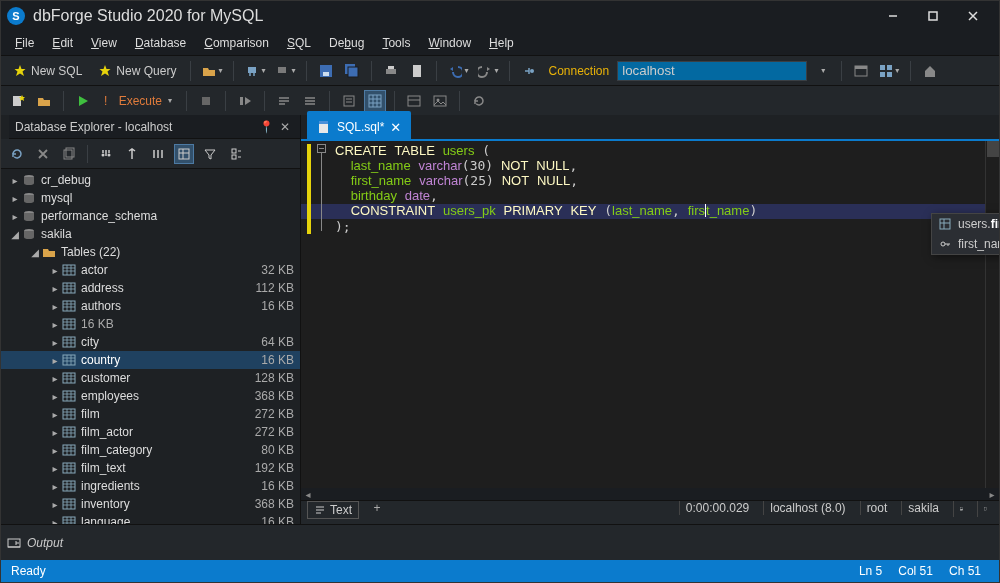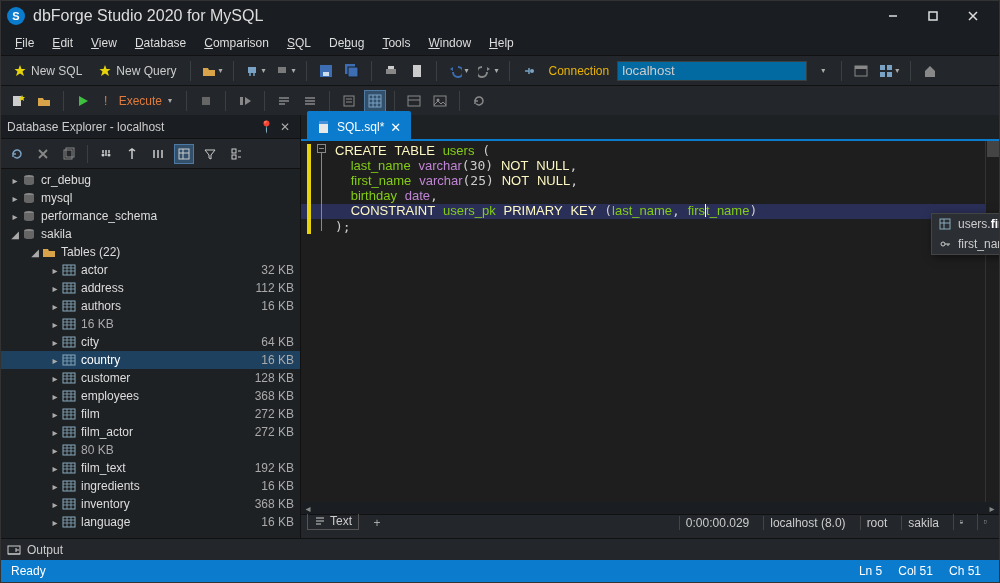--- a/index.html
+++ b/index.html
@@ -24,21 +24,21 @@
 .toolbar .btn { min-width: 22px; height: 22px; display: flex; align-items: center; justify-content: center; color: #ccc; font-size: 12px; padding: 0 3px; }
 .toolbar .textbtn { padding: 0 6px; gap: 4px; }
 .toolbar .label { color: #eab308; margin: 0 4px; }
 .toolbar input.conn { background: #0369a1; border: 1px solid #3a3f44; color: #ccc; height: 20px; padding: 0 4px; width: 190px; }
 .drop-caret { font-size: 8px; color: #aaa; margin-left: 2px; }
 .tb-icon { width: 14px; height: 14px; }
 
 
 .body { display: flex; flex: 1; min-height: 0; background: #1e2124;}
 .explorer { width: 300px; display: flex; flex-direction: column; background: #1e2124; border-right: 1px solid #111;}
-.exp-header { display:flex; align-items:center; height:24px; background:#1a1d21; padding:0 6px; color:#ccc; font-size:12px; border-bottom:1px solid #111;}
+.exp-header { display:flex; align-items:center; height:24px; background:#1a1d21; padding:0 6px; color:#ccc; font-size:12px; border-bottom:1px solid #111;margin-left:8px;}
 .exp-header .title { flex:1; }
 .exp-header .pin, .exp-header .close { width:18px; text-align:center; color:#aaa; }
 .exp-tools { display:flex; align-items:center; height:30px; background:#23272b; padding:0 6px; gap:6px; border-bottom:1px solid #111;}
 .exp-tools .btn { width:20px; height:20px; display:flex; align-items:center; justify-content:center; }
 .exp-tools .btn.sel { background:#32506b; border:1px solid #4d7aa3; }
 .tree { flex:1; overflow-y:auto; padding: 2px 0; color:#ddd; }
 .tree-row { display:flex; align-items:center; height:18px; padding-right:6px; }
 .tree-row.selected { background:#1f4160; color:#fff; }
 .tree-row .expander { width:12px; display:flex; align-items:center; justify-content:center; font-size:10px; color:#aaa;}
 .tree-row .ticon { width:16px; height:14px; margin-right:4px; display:flex;align-items:center;justify-content:center;}
@@ -64,29 +64,29 @@
 .caret { display:inline-block; width:1px; height:13px; background:#fff; vertical-align:middle; margin-bottom:2px;}
 .codecompletion { position:absolute; top:72px; left:630px; width:250px; border:1px solid #444; background:#2b2e33; box-shadow:2px 2px 8px rgba(0,0,0,0.5);}
 .cc-row { display:flex; align-items:center; height:20px; padding:0 6px; gap:6px; color:#ccc;}
 .cc-row.head { background:#2b2e33; }
 .cc-row .cc-icon { width:14px; height:14px; display:flex; align-items:center; justify-content:center;}
 .cc-row .cc-main { flex:1; white-space:nowrap;}
 .cc-bold { color:#fff; font-weight:bold;}
 .hscroll { position:absolute; left:0; right:0; bottom:0; height:12px; background:#1a1d21; display:flex; align-items:center;}
 .hscroll .arrow { width:14px; height:12px; display:flex;align-items:center;justify-content:center;color:#888;font-size:10px;}
 .hscroll .track { flex:1; height:10px; background:#1a1d21; position:relative;}
-.editor-footer { display:flex; align-items:flex-end; height:24px; background:#23272b; border-top:1px solid #111; padding:8px 6px; gap:8px;}
+.editor-footer { display:flex; align-items:flex-start; height:24px; background:#23272b; border-top:1px solid #111; padding:0 6px; gap:8px;}
 .editor-footer .modebtn { display:flex; align-items:center; gap:4px; padding:1px 6px; border:1px solid #555;}
 .editor-footer .plus { width:20px; text-align:center; color:#aaa;}
 .editor-footer .spacer { flex:1; }
 .editor-footer .stat { padding:0 6px; color:#ccc; border-left:1px solid #444;}
 .editor-footer .sqicon { width:16px;height:16px;display:flex;align-items:center;justify-content:center;}
 
 
-.output-strip { height:22px; background:#23272b; border-top:1px solid #111; display:flex; align-items:center; padding:0 6px; gap:6px;}
+.output-strip { height:36px; background:#23272b; border-top:1px solid #111; display:flex; align-items:center; padding:0 6px; gap:6px;font-style:italic;}
 
 .statusbar { height:22px; background:#0b7bcd; color:#fff; display:flex; align-items:center; padding:0 10px; font-size:12px;}
 .statusbar .left { flex:1;}
 .statusbar .cell { padding:0 8px;}
 
 svg { display:block; }
 .scroll-right-marker { position:absolute; right:0; top:0; bottom:12px; width:14px; background:#1e1e1e; border-left:1px solid #333;}
 .scroll-right-marker .knob { position:absolute; top:0; width:12px; height:16px; background:#444; left:1px;}
 </style>
 </head>
@@ -557,20 +557,21 @@
           </div>
           <div class="tree-row">
             <span class="ind" style="width:48px"></span>
     <span class="expander">▸</span>
     <span class="ticon">
               <svg width="14" height="12" viewBox="0 0 14 12">
                 <rect x="1" y="1" width="12" height="10" fill="none" stroke="#8ab"></rect>
                 <path d="M1 4h12M1 7h12M5 1v10M9 1v10" stroke="#8ab" stroke-width="0.8"></path>
               </svg>
             </span>
+    <span class="tname">film_category</span>
     <span class="tsize">80 KB</span>
           </div>
           <div class="tree-row">
             <span class="ind" style="width:48px"></span>
     <span class="expander">▸</span>
     <span class="ticon">
               <svg width="14" height="12" viewBox="0 0 14 12">
                 <rect x="1" y="1" width="12" height="10" fill="none" stroke="#8ab"></rect>
                 <path d="M1 4h12M1 7h12M5 1v10M9 1v10" stroke="#8ab" stroke-width="0.8"></path>
               </svg>

